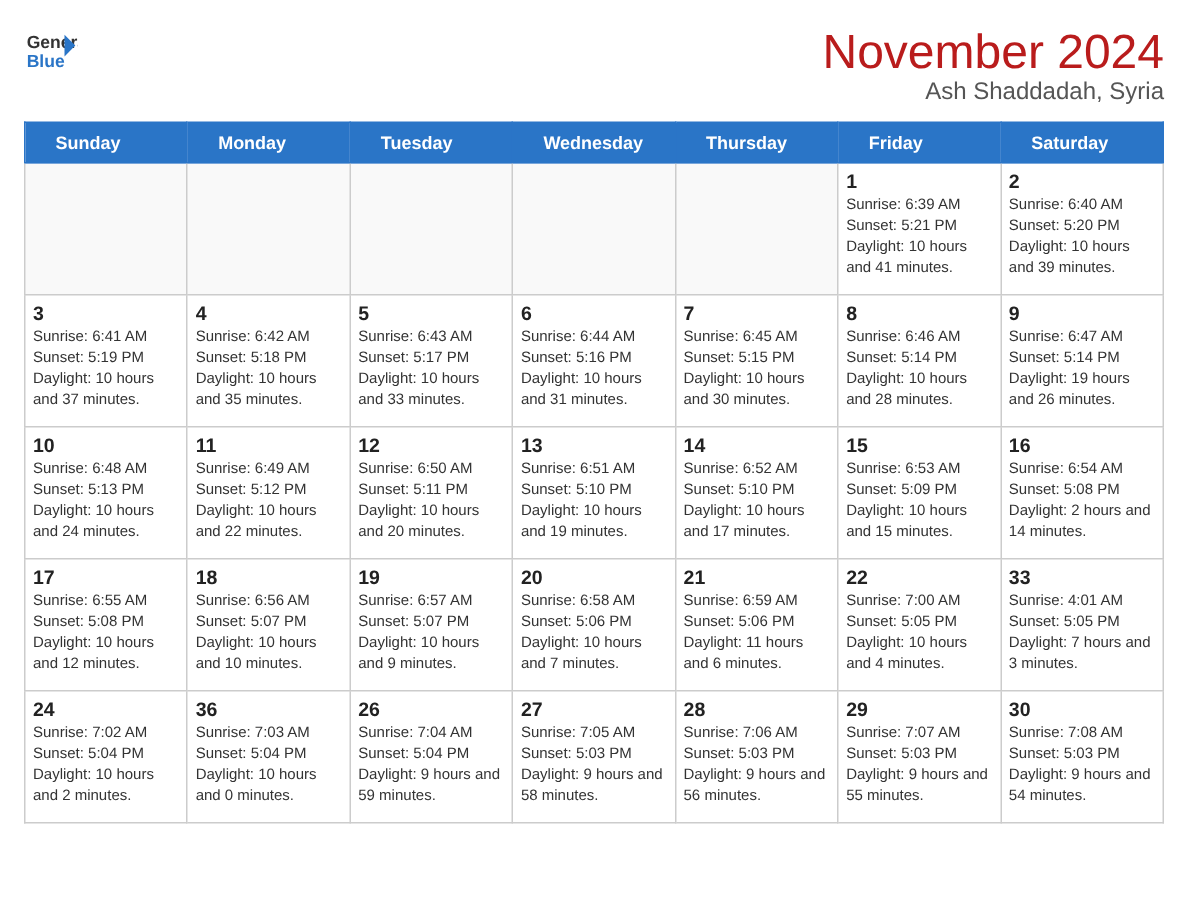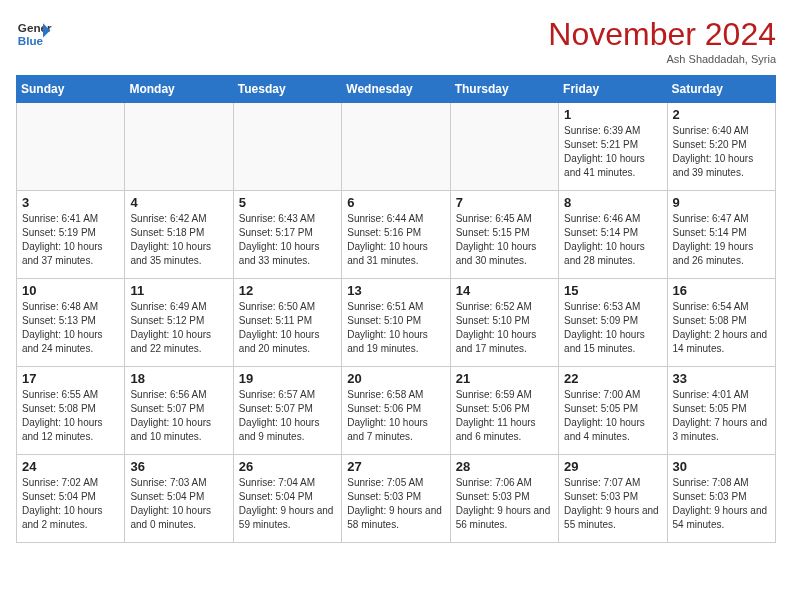--- a/index.html
+++ b/index.html
@@ -25,34 +25,34 @@
       width: 36px;
       height: 36px;
     }
     .title-block { text-align: right; }
     .month-title {
       font-size: 32px;
       font-weight: normal;
       color: #b91c1c;
     }
     .location {
-      font-size: 11px;
+      font-size: 16px;
       color: #555;
     }
     table {
       width: 100%;
       border-collapse: collapse;
       table-layout: fixed;
     }
     th {
       background: #2a75c7;
       color: #fff;
       font-size: 12px;
       font-weight: bold;
-      padding: 6px 4px;
+      padding: 6px 20px;
       text-align: left;
       border: 1px solid #2a75c7;
     }
     td {
       border: 1px solid #ccc;
       vertical-align: top;
       padding: 4px 5px;
       font-size: 10.5px;
       color: #333;
       height: 88px;

